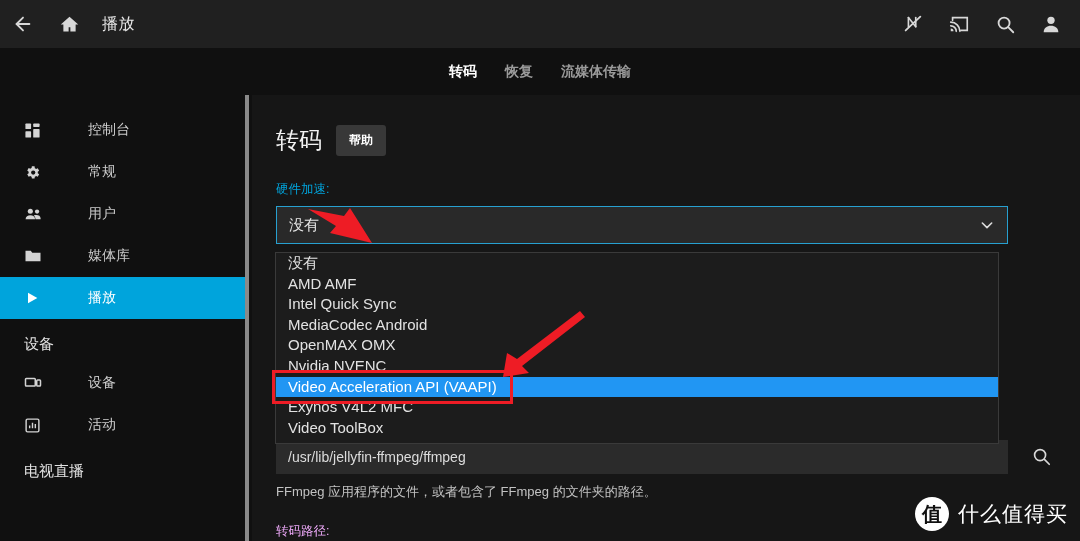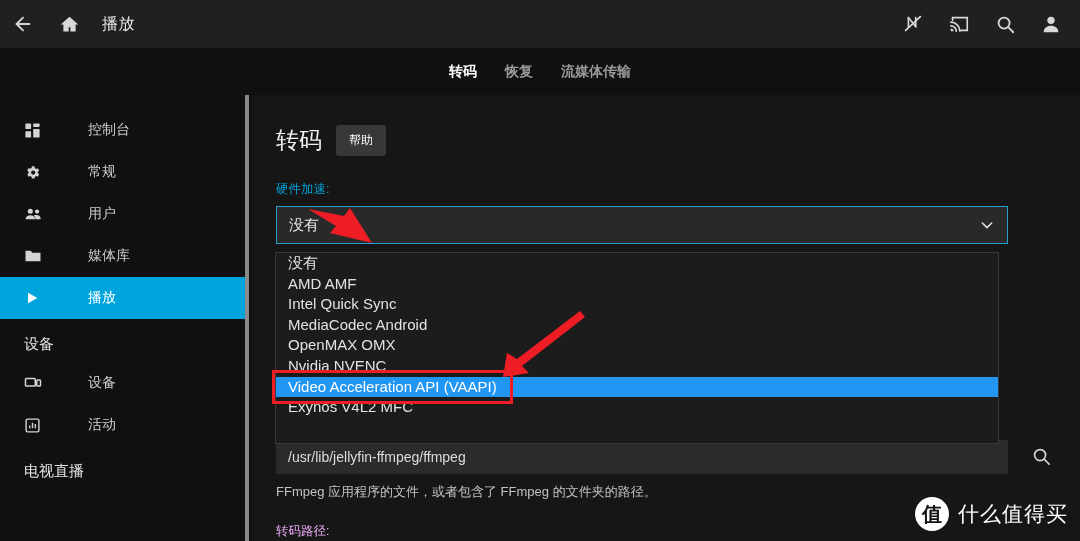--- a/index.html
+++ b/index.html
@@ -72,21 +72,21 @@
 
   
   .content {
     position: absolute; left: 252px; top: 0; width: 828px; height: 446px;
     background: #161616; padding: 30px 0 0 0; overflow: hidden;
   }
   .content-inner { padding-left: 24px; padding-right: 72px; }
   .section-head { display: flex; align-items: center; gap: 14px; }
   .section-title { color: #f2f2f2; font-size: 23px; }
   .help-btn {
-    background: #383838; color: #ffffff; font-size: 12px; font-weight: normal;
+    background: #383838; color: #ffffff; font-size: 12px; font-weight: bold;
     border: none; border-radius: 3px; padding: 7px 13px;
   }
   .field-label { font-size: 12.5px; color: #00a4dc; margin-top: 25px; }
   .field-label.muted { color: #f0abfc; }
 
   .select-box {
     position: relative; margin-top: 8px;
     height: 38px; background: #292929; border: 1px solid #27a0d0;
     display: flex; align-items: center; padding: 0 12px;
     color: #e6e6e6; font-size: 15px;
@@ -338,20 +338,21 @@
 
   <div class="dropdown">
     <div class="dd-item">没有</div>
     <div class="dd-item">AMD AMF</div>
     <div class="dd-item">Intel Quick Sync</div>
     <div class="dd-item">MediaCodec Android</div>
     <div class="dd-item">OpenMAX OMX</div>
     <div class="dd-item">Nvidia NVENC</div>
     <div class="dd-item selected">Video Acceleration API (VAAPI)</div>
     <div class="dd-item">Exynos V4L2 MFC</div>
+    <div class="dd-item">Video ToolBox</div>
   </div>
 
   <div class="red-box"></div>
 
   <svg class="anno" style="left:300px; top:196px; width:130px; height:60px;" viewBox="0 0 130 60">
     <g fill="#ee1c25">
       <path d="M8 13 L36 30 L30 37 L72 47 L50 12 L44 20 Z"></path>
     </g>
   </svg>
 

